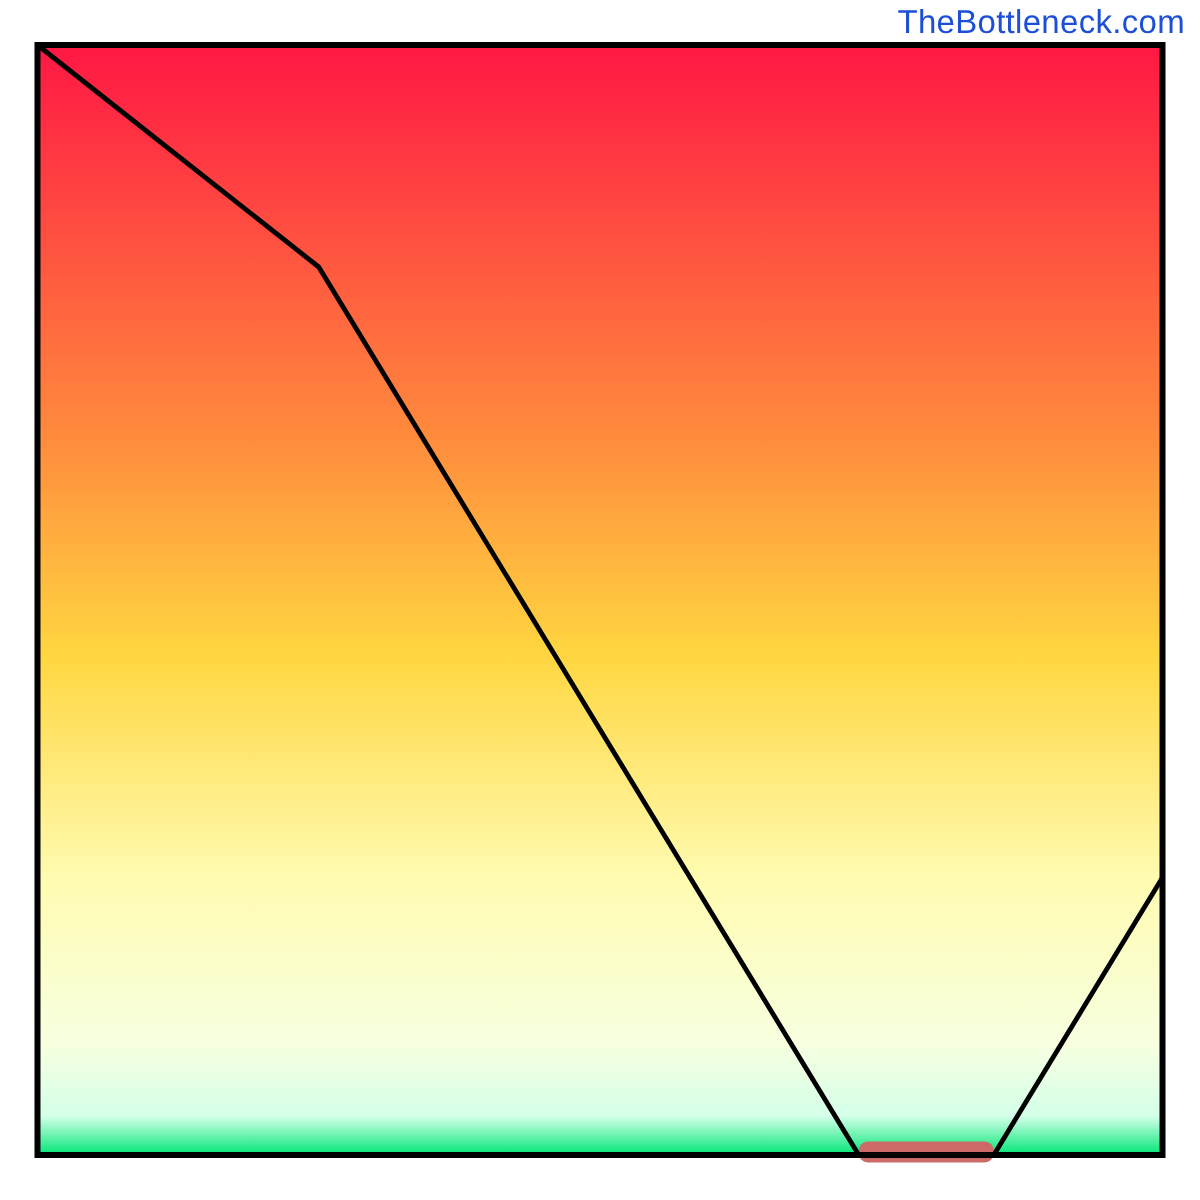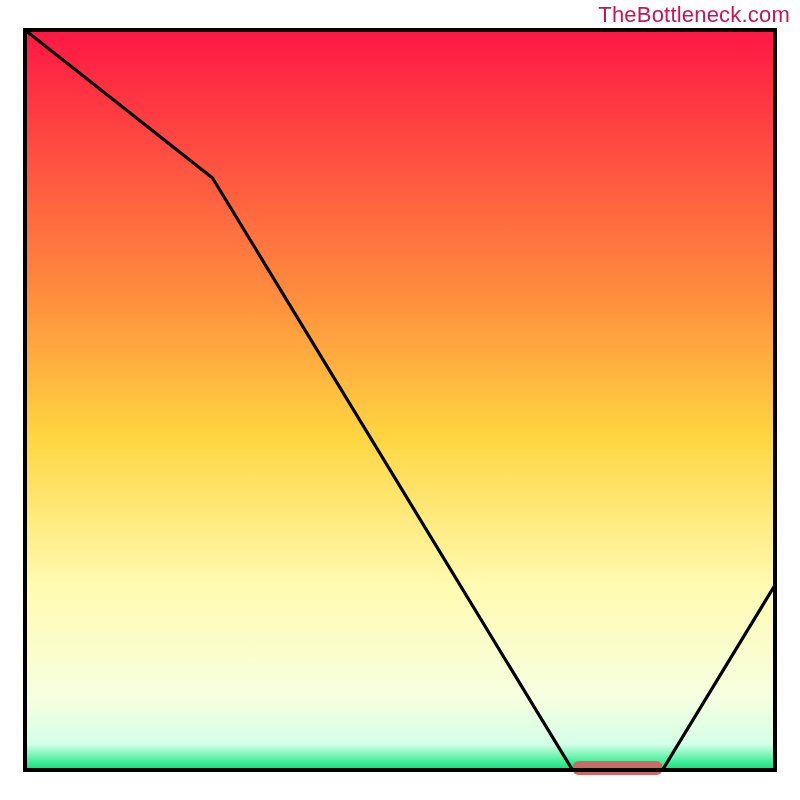--- a/index.html
+++ b/index.html
@@ -13,21 +13,21 @@
   .container {
     position: relative;
     width: 800px;
     height: 800px;
   }
   .watermark {
     position: absolute;
     top: 2px;
     right: 10px;
     font-size: 22px;
-    color: #be185d;
+    color: #1d4ed8;
     font-weight: 500;
     letter-spacing: 0.2px;
     z-index: 10;
   }
   svg.chart {
     position: absolute;
     left: 0;
     top: 0;
   }
 </style>

